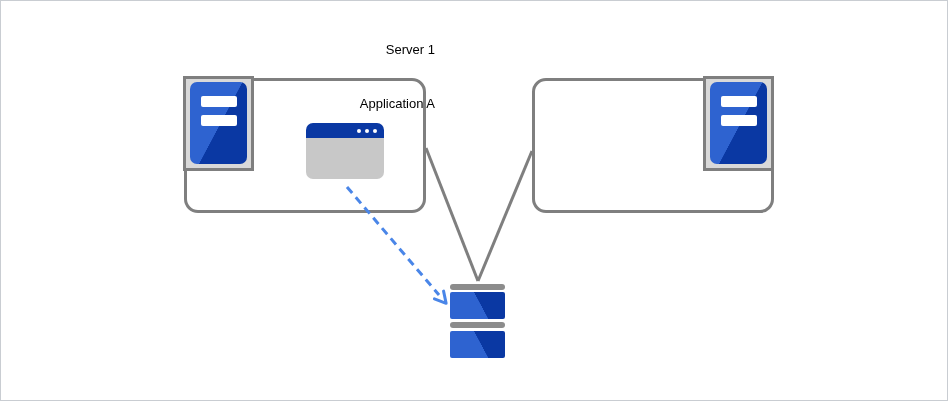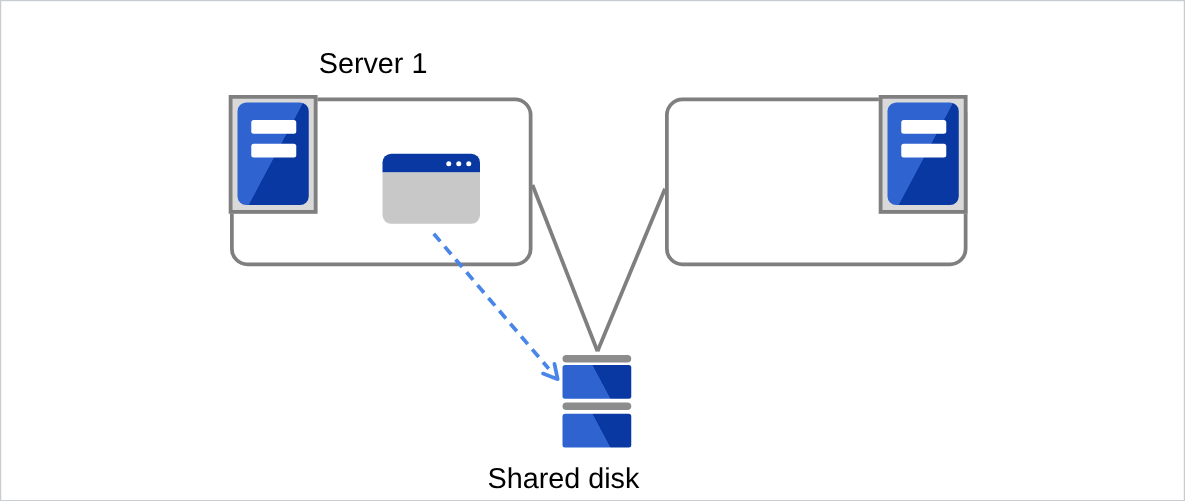--- a/index.html
+++ b/index.html
@@ -2,22 +2,22 @@
 <html style="--text-color: #000000; --box-border: #7f7f7f; --connector-gray: #7f7f7f; --icon-frame-bg: #d9d9d9; --icon-frame-border: #7f7f7f; --blue-light: #2e63d0; --blue-dark: #0a38a3; --titlebar-blue: #0a38a3; --window-body-gray: #c8c8c8; --arrow-blue: #4a86e8; --disk-cap-gray: #8c8c8c;"><head>
 <meta charset="utf-8">
 <style>
   html,body{margin:0;padding:0;background:#ffffff;}
   .frame{
     position:relative; width:948px; height:401px; box-sizing:border-box;
     background:#ffffff; border:1px solid #c9cdd2; overflow:hidden;
     font-family:"Liberation Sans", sans-serif;
   }
   .label{
-    position:absolute; width:180px; text-align:left;
-    font-size:23px; line-height:22px; color:var(--text-color,#000);
+    position:absolute; width:180px; text-align:right;
+    font-size:13px; line-height:22px; color:var(--text-color,#000);
     z-index:2; white-space:nowrap;
   }
   #lbl-server1{left:254px; top:38px;}
   #lbl-server2{left:522px; top:38px;}
   #lbl-app{left:254px; top:92px;}
   #lbl-disk{left:389px; top:370px;}
 
   .server-box{
     position:absolute; width:242px; height:135px; box-sizing:border-box;
     border:3px solid var(--box-border,#7f7f7f); border-radius:14px;
@@ -84,21 +84,21 @@
 </style>
 </head>
 <body>
 
 <div class="frame">
 
   <div class="server-box" id="box-server1"></div>
   <div class="server-box" id="box-server2"></div>
 
   <div class="label" id="lbl-server1">Server 1</div>
-  <div class="label" id="lbl-disk">Shared disk</div>
+  <div class="label" id="lbl-app">Application A</div>
 
   <div class="tower" id="tower-server1">
     <div class="tower-body">
       <div class="tower-slot s1"></div>
       <div class="tower-slot s2"></div>
     </div>
   </div>
 
   <div class="tower" id="tower-server2">
     <div class="tower-body">

